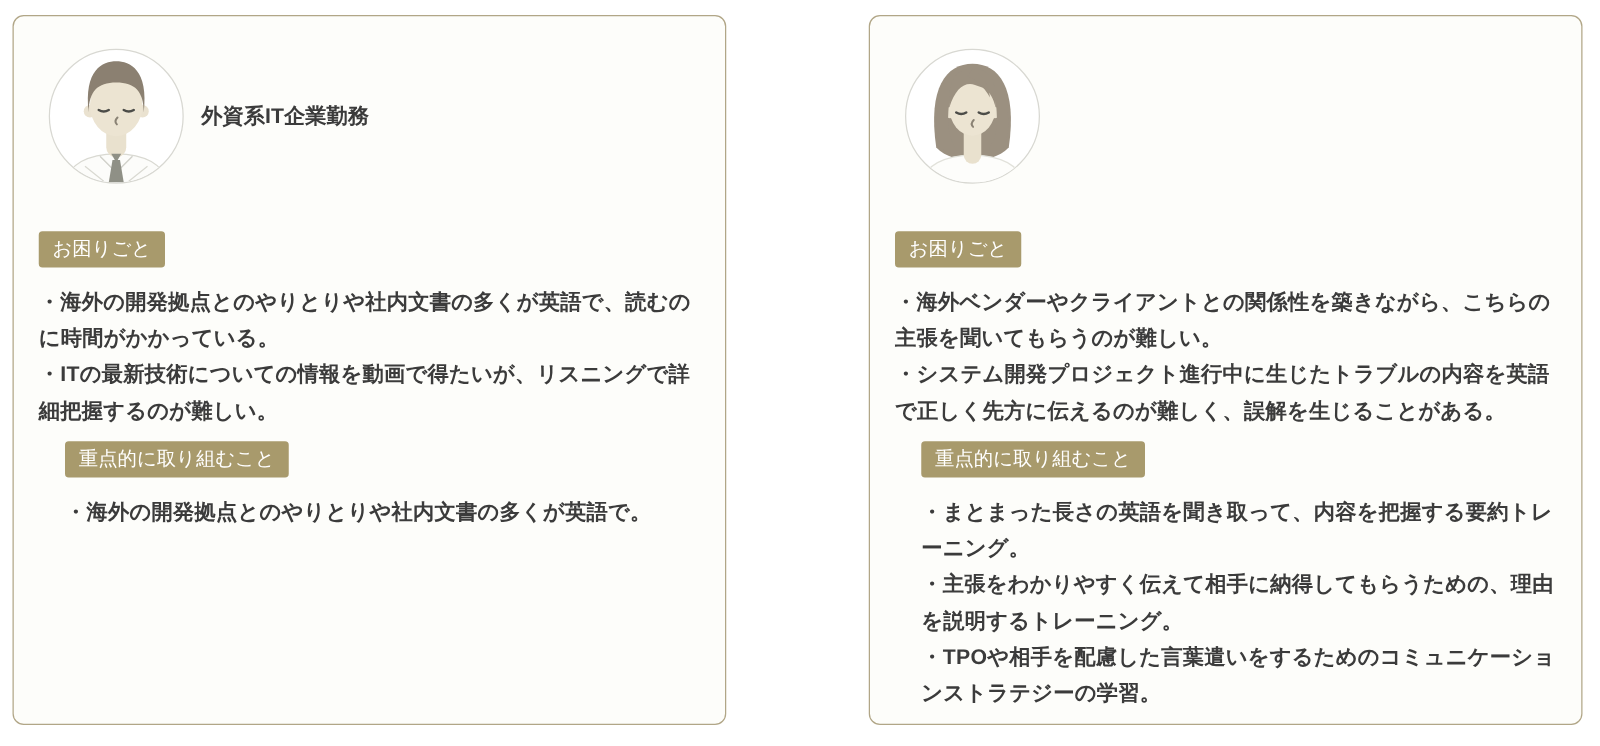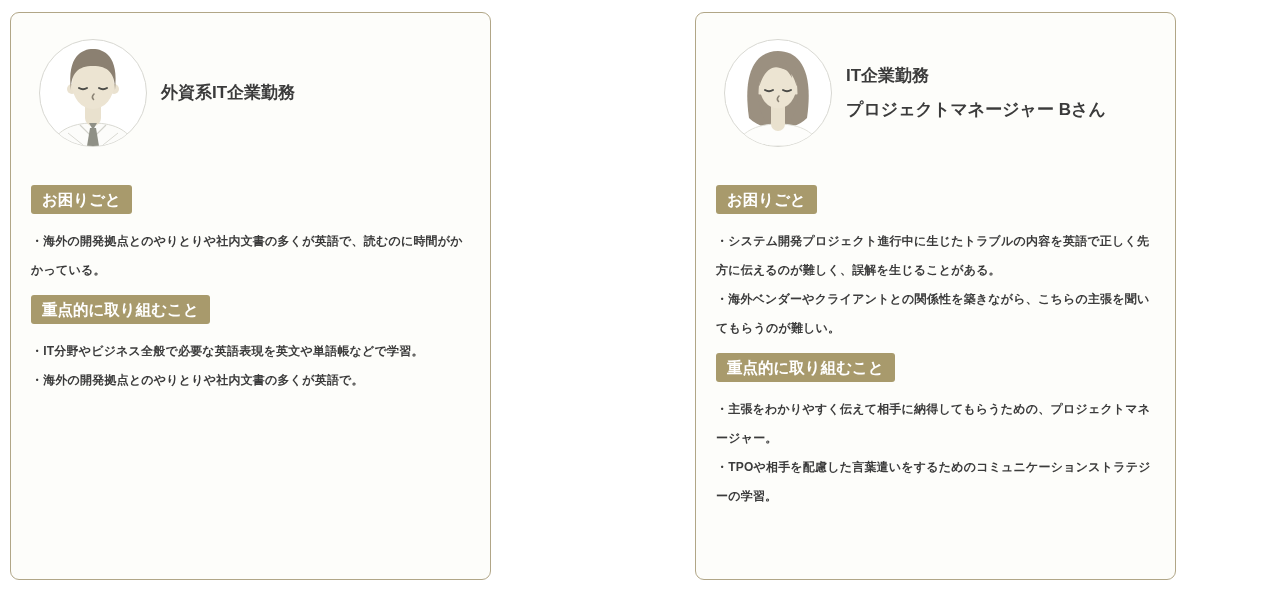--- a/index.html
+++ b/index.html
@@ -12,21 +12,21 @@
   .page {
     position: relative;
     width: 1280px;
     height: 597px;
     background: #ffffff;
     overflow: hidden;
   }
   .card {
     position: absolute;
     top: 12px;
-    width: 481px;
+    width: 571px;
     height: 568px;
     background: #fdfdfa;
     border: 1px solid #b1a687;
     border-radius: 9px;
     padding: 26px 20px 16px 20px;
     overflow: hidden;
   }
   .card-a { left: 10px; }
   .card-b { left: 695px; }
 
@@ -51,35 +51,35 @@
     font-weight: 700;
     line-height: 34px;
     color: #3b3b3b;
   }
 
   .badge {
     display: inline-block;
     background: #a89a6c;
     color: #ffffff;
     font-size: 15.5px;
-    font-weight: 700;
+    font-weight: 400;
     line-height: 21px;
     padding: 4px 11px;
     border-radius: 3px;
     margin: 0 0 13px 0;
   }
   .item {
     margin: 0;
-    font-size: 12px;
+    font-size: 17px;
     font-weight: 600;
     line-height: 29px;
     color: #3b3b3b;
     letter-spacing: 0.2px;
   }
-  .section + .section { margin-top: 10px; }
+  .section + .section { margin-top: 10px; margin-left: 21px; }
 </style>
 </head>
 <body>
 
 <div class="page">
 
   <section class="card card-a">
     <div class="profile">
       <div class="avatar">
         <svg viewBox="0 0 106 106" aria-hidden="true">
@@ -99,25 +99,25 @@
         </svg>
       </div>
       <div class="profile-title">
         <div>外資系IT企業勤務</div>
       </div>
     </div>
 
     <div class="section">
       <div class="badge">お困りごと</div>
       <p class="item">・海外の開発拠点とのやりとりや社内文書の多くが英語で、読むのに時間がかかっている。</p>
+      <p class="item">・ITの最新技術についての情報を動画で得たいが、リスニングで詳細把握するのが難しい。</p>
     </div>
 
     <div class="section">
       <div class="badge">重点的に取り組むこと</div>
-      <p class="item">・IT分野やビジネス全般で必要な英語表現を英文や単語帳などで学習。</p>
       <p class="item">・海外の開発拠点とのやりとりや社内文書の多くが英語で。</p>
     </div>
   </section>
 
   <section class="card card-b">
     <div class="profile">
       <div class="avatar">
         <svg viewBox="0 0 106 106" aria-hidden="true">
           <path d="M24 78 C17 30 32 11 53 11 C74 11 89 30 82 78 C74 86 64 88 53 88 C42 88 32 86 24 78 Z" fill="#9b9080"></path>
           <path d="M12 106 C15 93 30 84 53 84 C76 84 91 93 94 106 Z" fill="#fdfdfb" stroke="#e2e2db" stroke-width="1"></path>
@@ -127,32 +127,29 @@
           <ellipse cx="53" cy="46" rx="18.5" ry="22.5" fill="#ece4d2"></ellipse>
           <path d="M34.5 46 C33 21 42 15 53 15 C66 15 73 23 71.5 46 C68 31 61 30 55 28 C47 25 39 31 34.5 46 Z" fill="#9b9080"></path>
           <path d="M53 15 C60 19 66 27 67 38 C62 29 56 24 49 21 Z" fill="#9b9080"></path>
           <path d="M25 48 C23 68 26 79 34 83 C38 84.5 40.5 80 38.5 76.5 C33 69 33 56 34 45 Z" fill="#9b9080"></path>
           <path d="M81 48 C83 68 80 79 72 83 C68 84.5 65.5 80 67.5 76.5 C73 69 73 56 72 45 Z" fill="#9b9080"></path>
           <path d="M40 50 q4 2.5 8 0" stroke="#4c4c48" stroke-width="2" fill="none" stroke-linecap="round"></path>
           <path d="M58 50 q4 2.5 8 0" stroke="#4c4c48" stroke-width="2" fill="none" stroke-linecap="round"></path>
           <path d="M54 56 q-3 3 -0.5 5.5" stroke="#8a8274" stroke-width="1.6" fill="none" stroke-linecap="round"></path>
         </svg>
       </div>
-      <div class="profile-title">
-        <div>IT企業勤務</div>
-        <div>プロジェクトマネージャー Bさん</div>
-      </div>
     </div>
 
     <div class="section">
       <div class="badge">お困りごと</div>
+      <p class="item">・海外ベンダーやクライアントとの関係性を築きながら、こちらの主張を聞いてもらうのが難しい。</p>
       <p class="item">・システム開発プロジェクト進行中に生じたトラブルの内容を英語で正しく先方に伝えるのが難しく、誤解を生じることがある。</p>
-      <p class="item">・海外ベンダーやクライアントとの関係性を築きながら、こちらの主張を聞いてもらうのが難しい。</p>
     </div>
 
     <div class="section">
       <div class="badge">重点的に取り組むこと</div>
-      <p class="item">・主張をわかりやすく伝えて相手に納得してもらうための、プロジェクトマネージャー。</p>
+      <p class="item">・まとまった長さの英語を聞き取って、内容を把握する要約トレーニング。</p>
+      <p class="item">・主張をわかりやすく伝えて相手に納得してもらうための、理由を説明するトレーニング。</p>
       <p class="item">・TPOや相手を配慮した言葉遣いをするためのコミュニケーションストラテジーの学習。</p>
     </div>
   </section>
 
 </div>
 
 </body></html>

